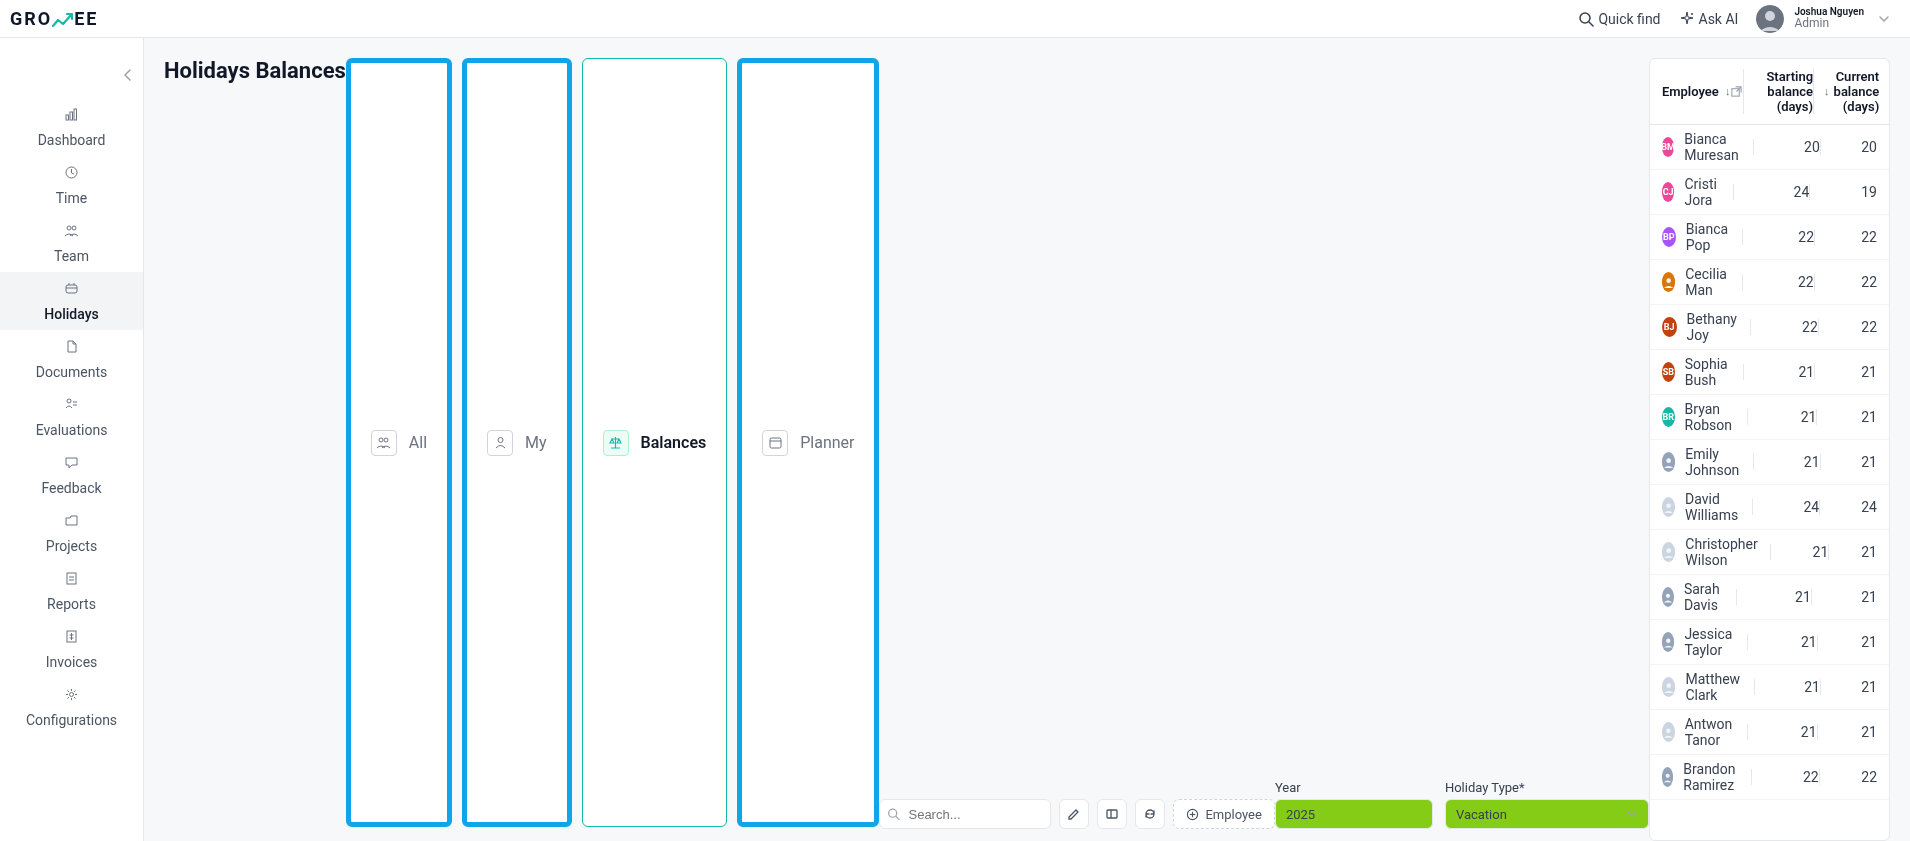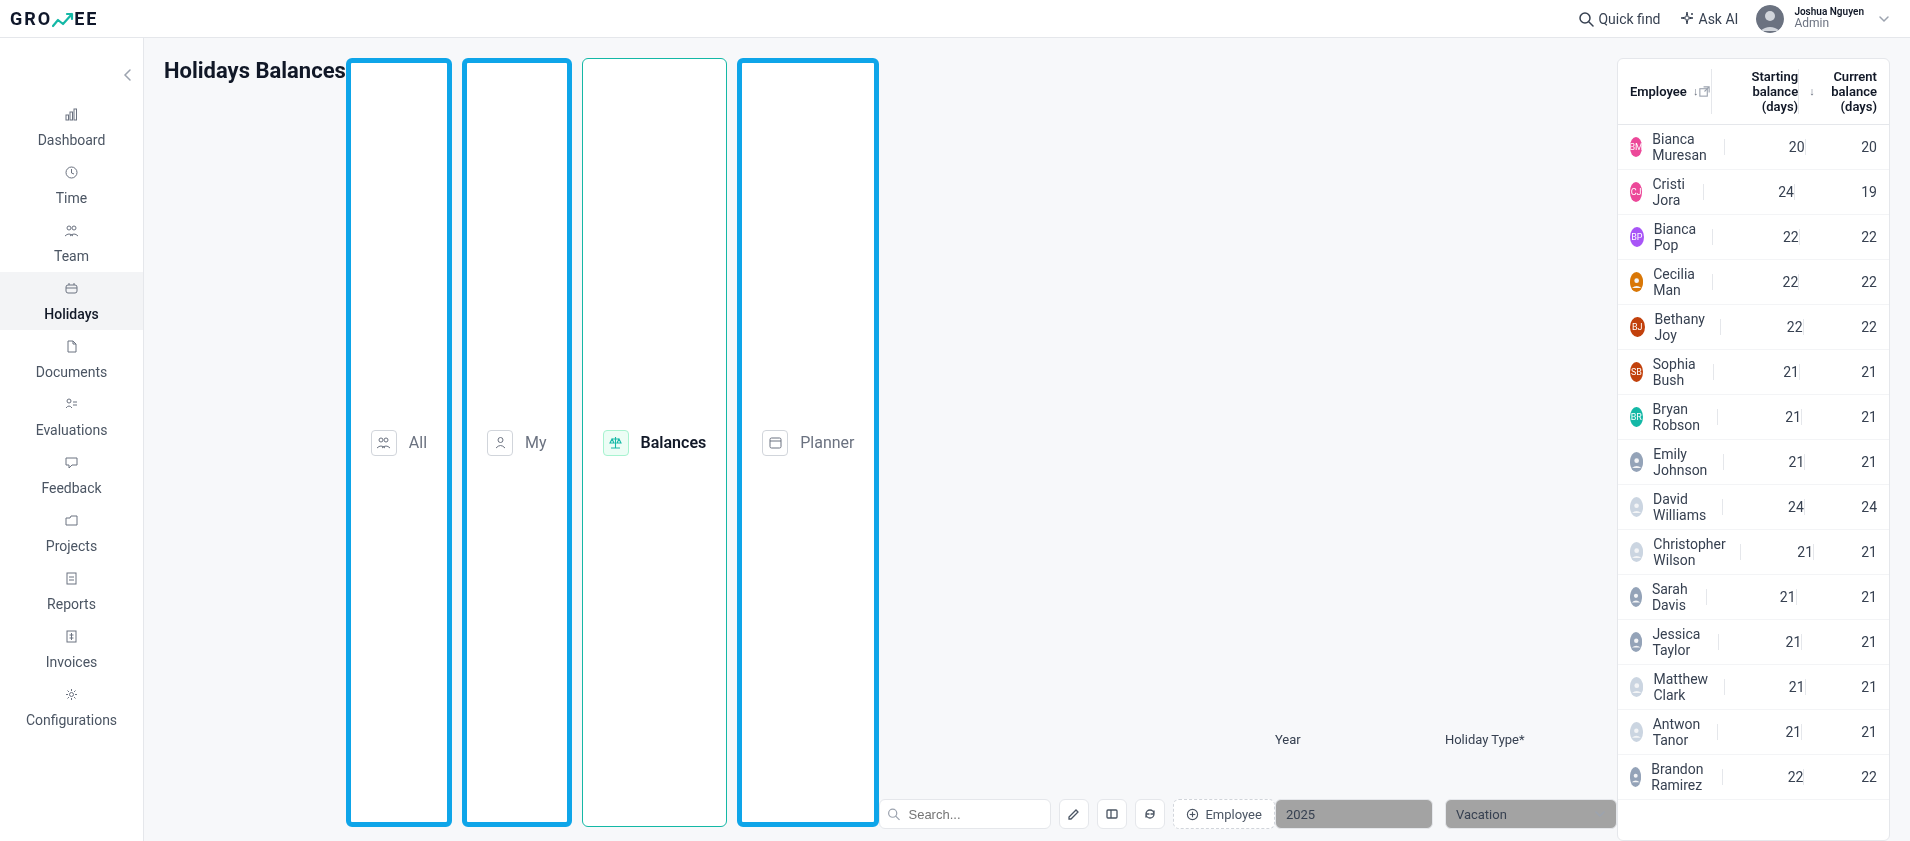--- a/index.html
+++ b/index.html
@@ -218,32 +218,31 @@
   .filters-right {
     display: flex;
     gap: 12px;
   }
   .filter-group { display: flex; flex-direction: column; gap: 4px; }
   .filter-label { font-size: 13px; color: #374151; }
   .select-box {
     height: 30px;
     border: 1px solid #e5e7eb;
     border-radius: 6px;
-    background: #a3a3a3;
+    background: #84cc16;
     display: flex;
     align-items: center;
     justify-content: space-between;
     padding: 1px 10px;
     font-size: 13px;
     color: #374151;
     cursor: pointer;
-    margin-top: 48px;
   }
   .select-year { width: 158px; }
-  .select-type { width: 172px; }
+  .select-type { width: 204px; }
 
   
   .table-wrap {
     background: #fff;
     border: 1px solid #e5e7eb;
     border-radius: 6px;
     flex: 1;
     overflow: hidden;
     display: flex;
     flex-direction: column;
@@ -275,21 +274,21 @@
   .trow .col-emp { display: flex; align-items: center; gap: 10px; }
   .emp-avatar {
     width: 20px;
     height: 20px;
     border-radius: 50%;
     display: flex;
     align-items: center;
     justify-content: center;
     color: #fff;
     font-size: 9px;
-    font-weight: 400;
+    font-weight: 700;
     overflow: hidden;
   }
   .trow .col-start, .trow .col-curr {
     font-variant-numeric: tabular-nums;
   }
 
   svg { display: block; }
 </style>
 </head>
 <body>

